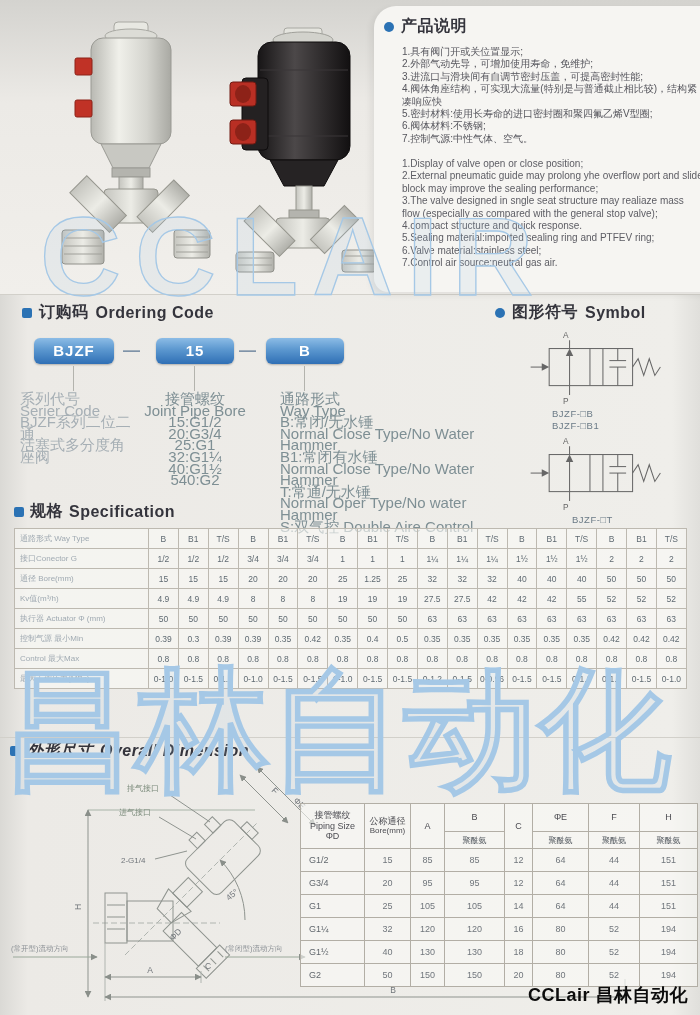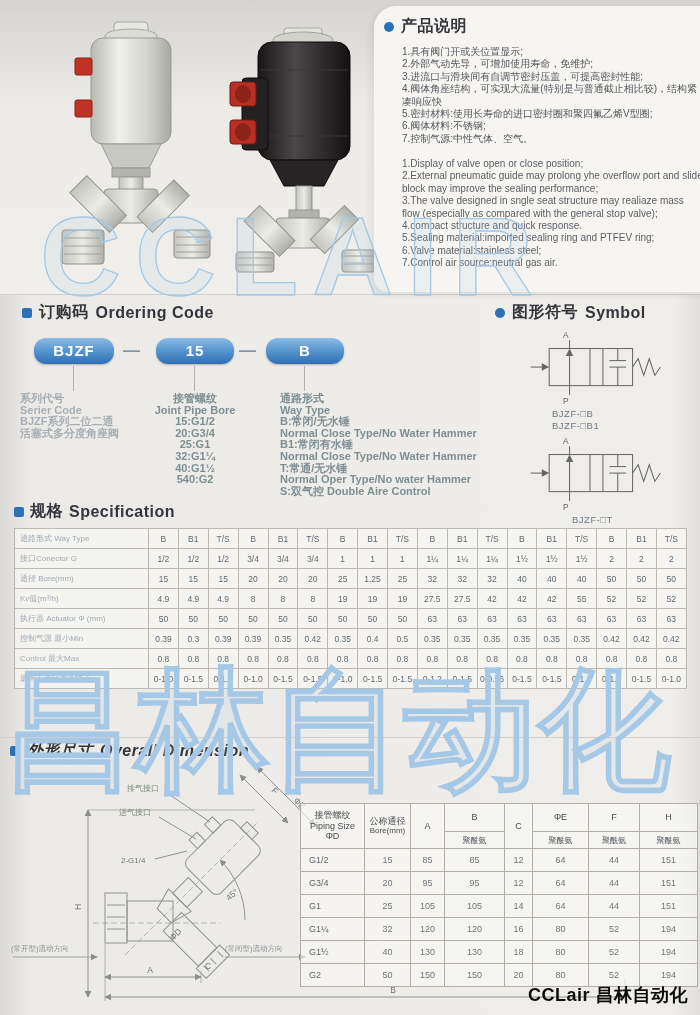--- a/index.html
+++ b/index.html
@@ -25,25 +25,25 @@
   .bullet.sq{border-radius:2px;}
 
   .desc-list{position:absolute;left:28px;width:302px;font-size:10px;
     line-height:12.4px;color:#55555c;}
   .desc-list.zh{top:40px;}
   .desc-list.en{top:152px;color:#5d5d64;}
 
   
   .code-box{position:absolute;height:26px;line-height:26px;text-align:center;
     background:linear-gradient(180deg,#8cbce6,#5b97cf 45%,#2f6fb5);
-    color:#fff;font-weight:bold;font-size:15px;border-radius:12px;
+    color:#fff;font-weight:bold;font-size:15px;border-radius:6px;
     box-shadow:0 1px 2px rgba(0,0,0,.25);letter-spacing:1px;}
   .dash{position:absolute;color:#7f93a8;font-size:17px;font-weight:bold;}
   .vline{position:absolute;width:1px;background:#b3b3ad;}
-  .ord-col{position:absolute;font-size:11px;line-height:11.6px;color:#7e8f94;font-weight:bold;}
+  .ord-col{position:absolute;font-size:15px;line-height:11.6px;color:#7e8f94;}
   .ord-col.faint{color:#a6afb5;}
   .ord-col.center div{text-align:center;}
 
   
   .sym-label{position:absolute;font-size:9.5px;line-height:12px;color:#6a7a86;letter-spacing:.5px;}
 
   
   table{border-collapse:collapse;table-layout:fixed;background:rgba(250,250,247,.6);}
   .spec-table{position:absolute;left:14px;top:528px;width:672px;}
   .spec-table td{border:1px solid #bdb9b0;font-size:8.5px;color:#5f6a72;

